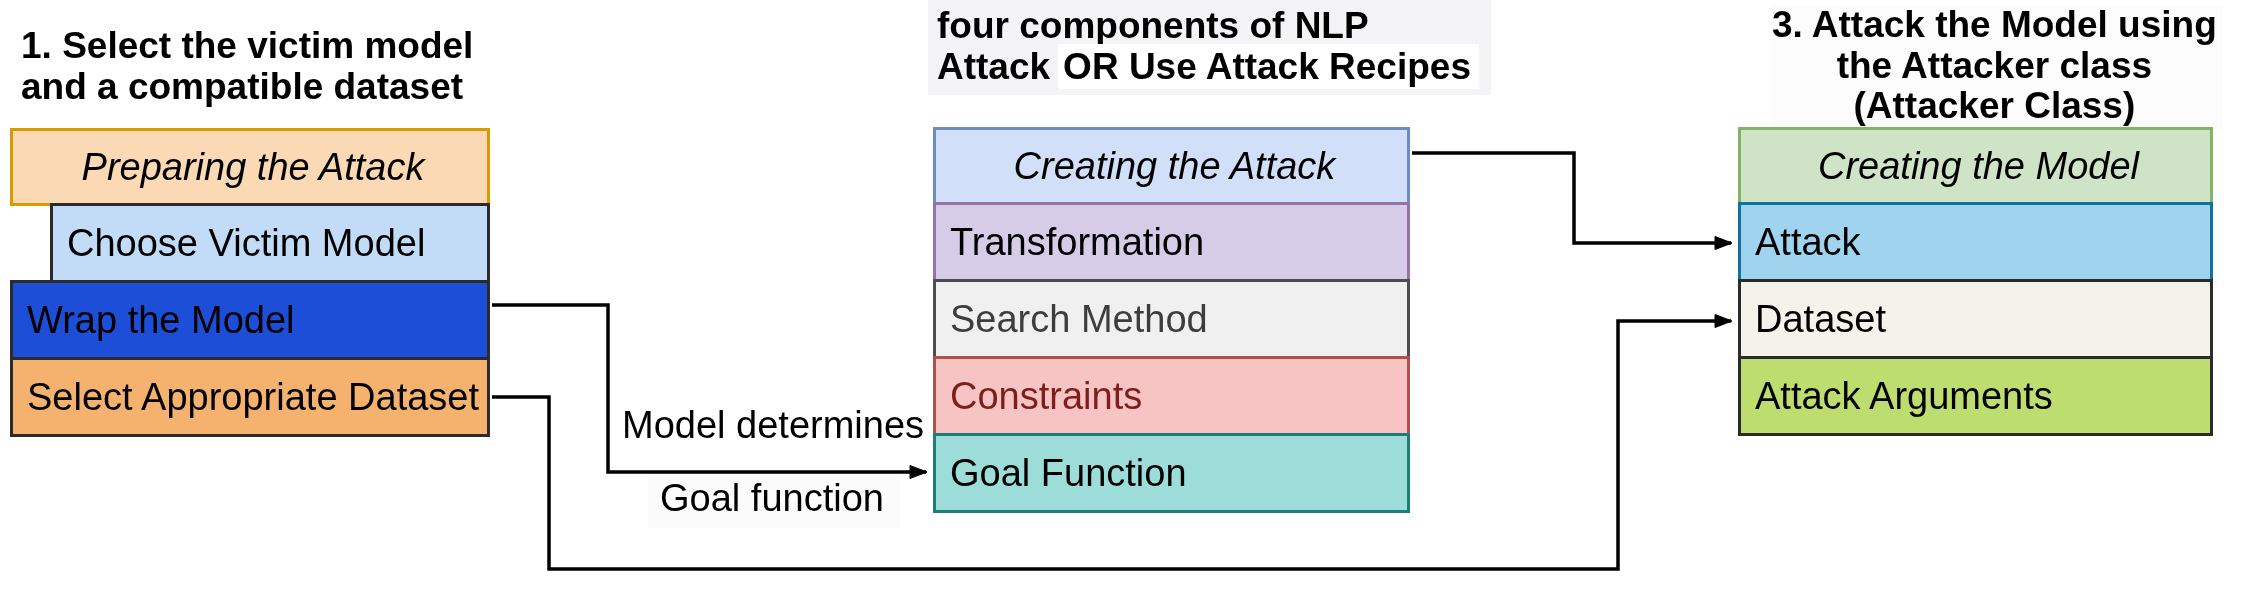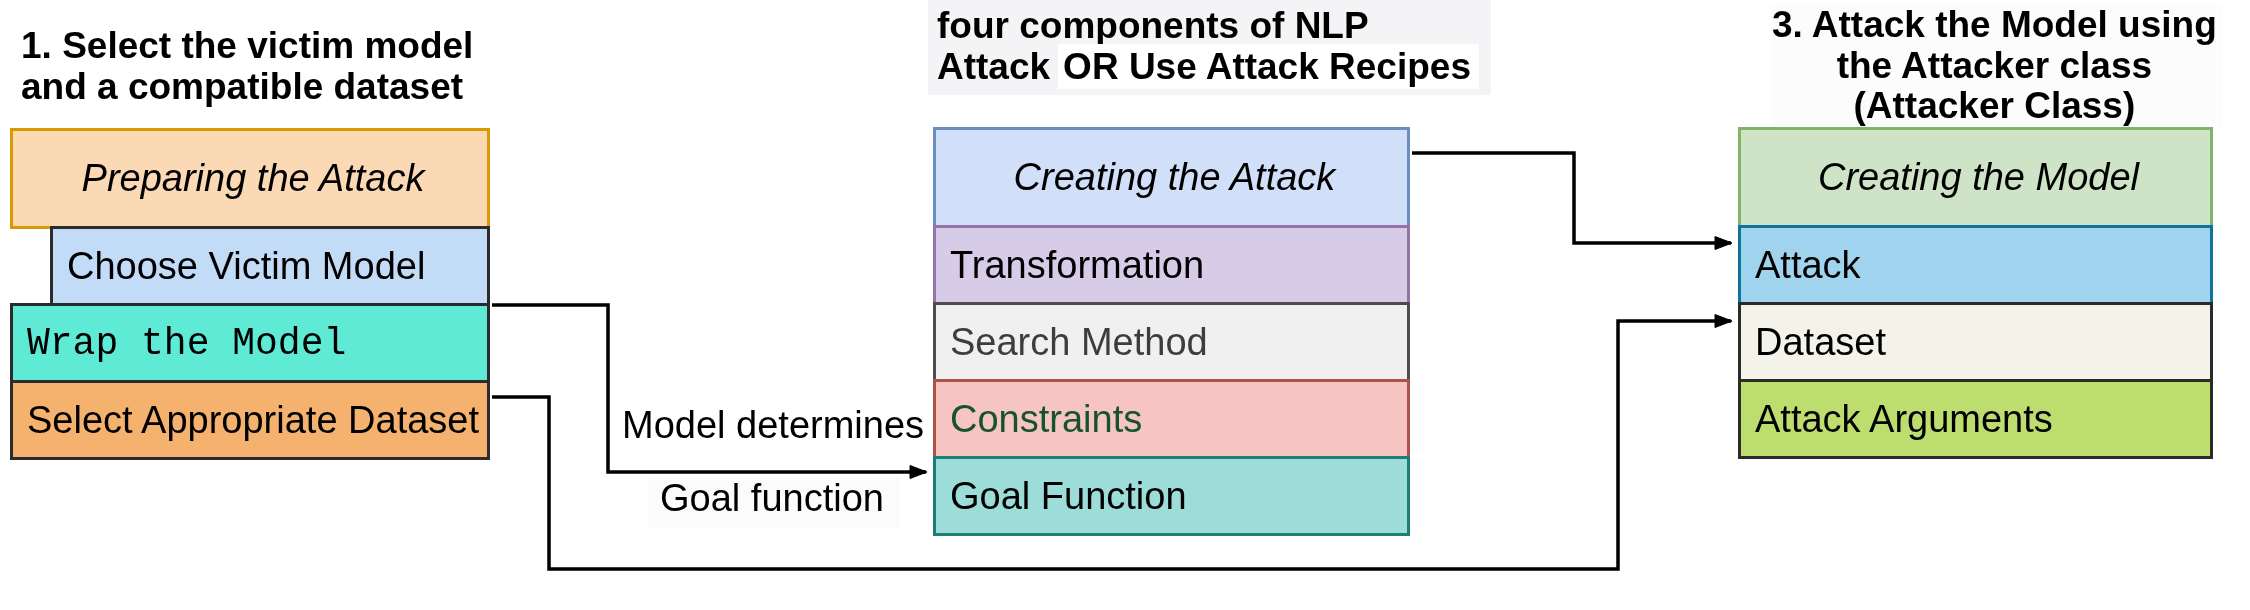--- a/index.html
+++ b/index.html
@@ -12,21 +12,21 @@
   .heading { position:absolute; font-weight:bold; font-size:37px; line-height:1.10; color:#000; white-space:nowrap; }
   #h1 { left:13px;  top:26px;margin-left:8px; }
   #h2 { left:928px; top:0;  background:#f4f4f6; padding:6px 12px 8px 9px; }
   #h3 { left:1772px; top:5px; background:#fcfcfd; padding:0 6px 2px 0;text-align:center; }
   .or-part { background:#ffffff; padding:2px 8px 2px 5px; margin-left:8px; }
 
   .box { position:absolute; }
   .row { position:relative; height:80px; border:3px solid #2b2b2b; display:flex; align-items:center;
          padding-left:14px; font-size:38px; color:#000; background:#fff; }
   .row + .row { margin-top:-3px; }
-  .row.hdr { height:101px; justify-content:center; padding-left:6px; font-style:italic; }
+  .row.hdr { height:78px; justify-content:center; padding-left:6px; font-style:italic; }
 
   #box1 { left:10px;   top:128px; width:480px; }
   #box2 { left:933px;  top:127px; width:477px; }
   #box3 { left:1738px; top:127px; width:475px; }
 
   .arrow-label { position:absolute; font-size:38px; color:#000; white-space:nowrap; }
   #model-determines { left:622px; top:404px; width:300px; text-align:center; }
   #goal-function    { left:648px; top:477px; background:#fbfbfc; padding:0 16px 8px 12px; }
 </style>
 </head>
@@ -62,29 +62,29 @@
 
   <div class="heading" id="h3">
     <div>3. Attack the Model using</div>
     <div>the Attacker class</div>
     <div>(Attacker Class)</div>
   </div>
 
   <div class="box" id="box1">
     <div class="row hdr" style="background-color: rgb(250, 217, 180); border-color: rgb(215, 155, 0);">Preparing the Attack</div>
     <div class="row" style="background-color: rgb(194, 219, 247); border-color: rgb(43, 43, 43); margin-left: 40px;">Choose Victim Model</div>
-    <div class="row" style="background-color: #5eead4; border-color: rgb(43, 43, 43); font-family: Liberation Mono, monospace;">Wrap the Model</div>
+    <div class="row" style="background-color: #1d4ed8; border-color: rgb(43, 43, 43);">Wrap the Model</div>
     <div class="row" style="background-color: rgb(245, 178, 111); border-color: rgb(43, 43, 43);">Select Appropriate Dataset</div>
   </div>
 
   <div class="box" id="box2">
     <div class="row hdr" style="background-color: rgb(210, 223, 248); border-color: rgb(108, 142, 191);">Creating the Attack</div>
     <div class="row" style="background-color: rgb(215, 204, 231); border-color: rgb(150, 115, 166); color: rgb(0, 0, 0);">Transformation</div>
     <div class="row" style="background-color: rgb(241, 240, 240); border-color: rgb(77, 77, 77); color: rgb(61, 61, 61);">Search Method</div>
-    <div class="row" style="background-color: rgb(246, 196, 194); border-color: rgb(176, 80, 75); color: #14532d;">Constraints</div>
+    <div class="row" style="background-color: rgb(246, 196, 194); border-color: rgb(176, 80, 75); color: #7f1d1d;">Constraints</div>
     <div class="row" style="background-color: rgb(156, 220, 217); border-color: rgb(29, 126, 120); color: rgb(0, 0, 0);">Goal Function</div>
   </div>
 
   <div class="box" id="box3">
     <div class="row hdr" style="background-color: rgb(207, 227, 198); border-color: rgb(130, 179, 102);">Creating the Model</div>
     <div class="row" style="background-color: rgb(159, 211, 238); border-color: rgb(16, 115, 158);">Attack</div>
     <div class="row" style="background-color: rgb(244, 243, 233); border-color: rgb(43, 43, 43);">Dataset</div>
     <div class="row" style="background-color: rgb(189, 222, 110); border-color: rgb(43, 43, 43);">Attack Arguments</div>
   </div>
 

